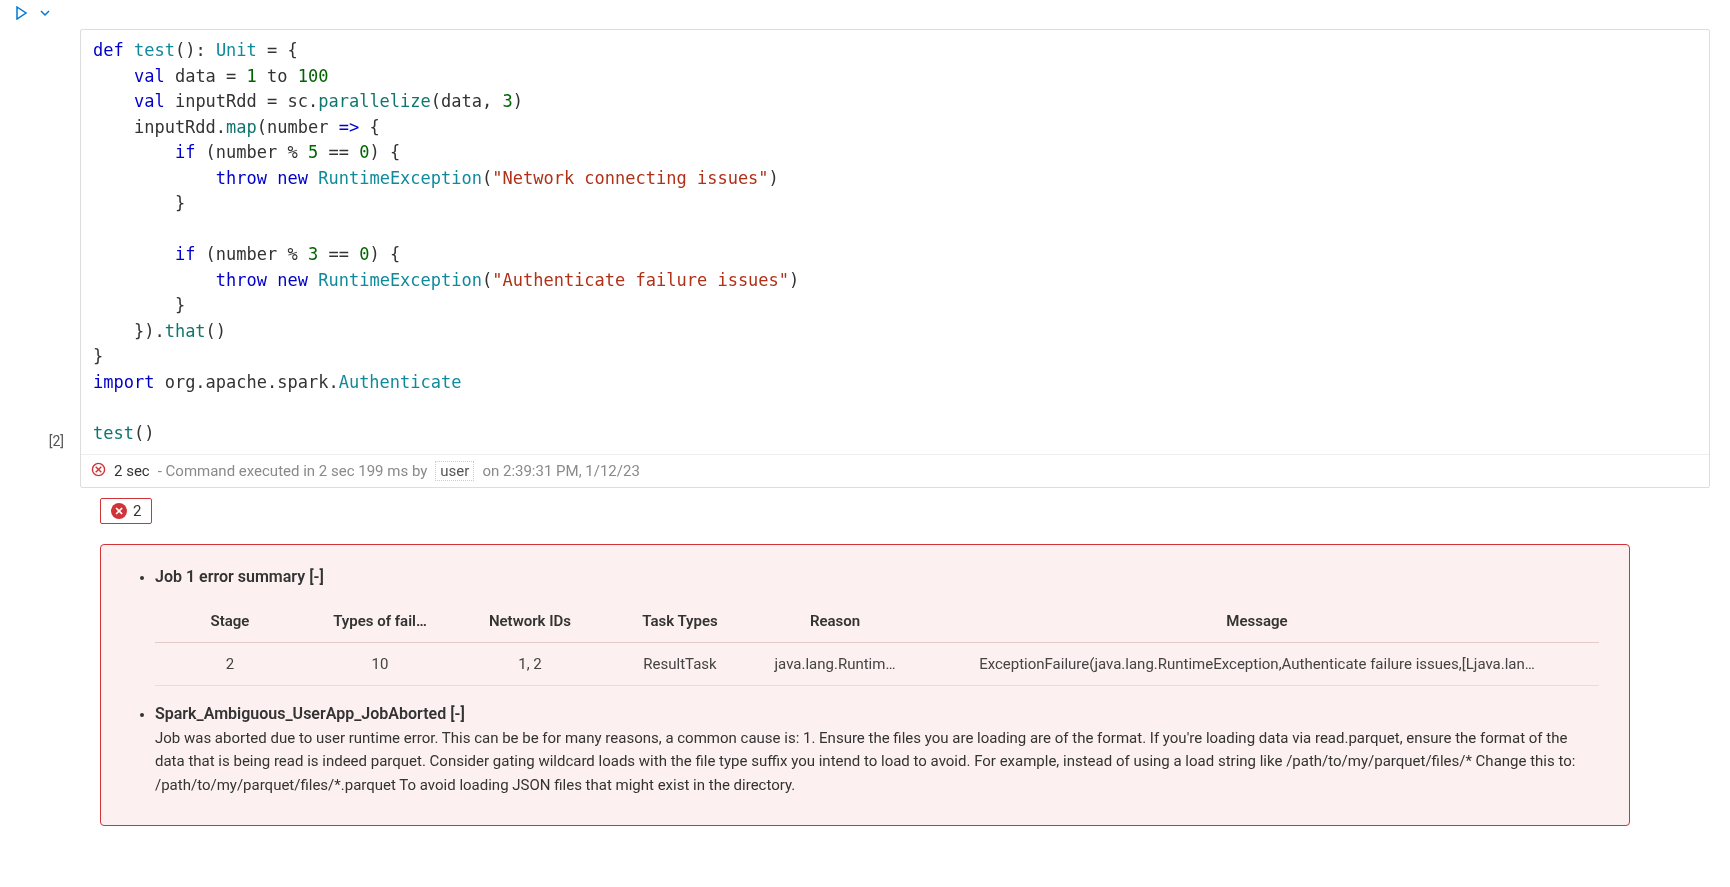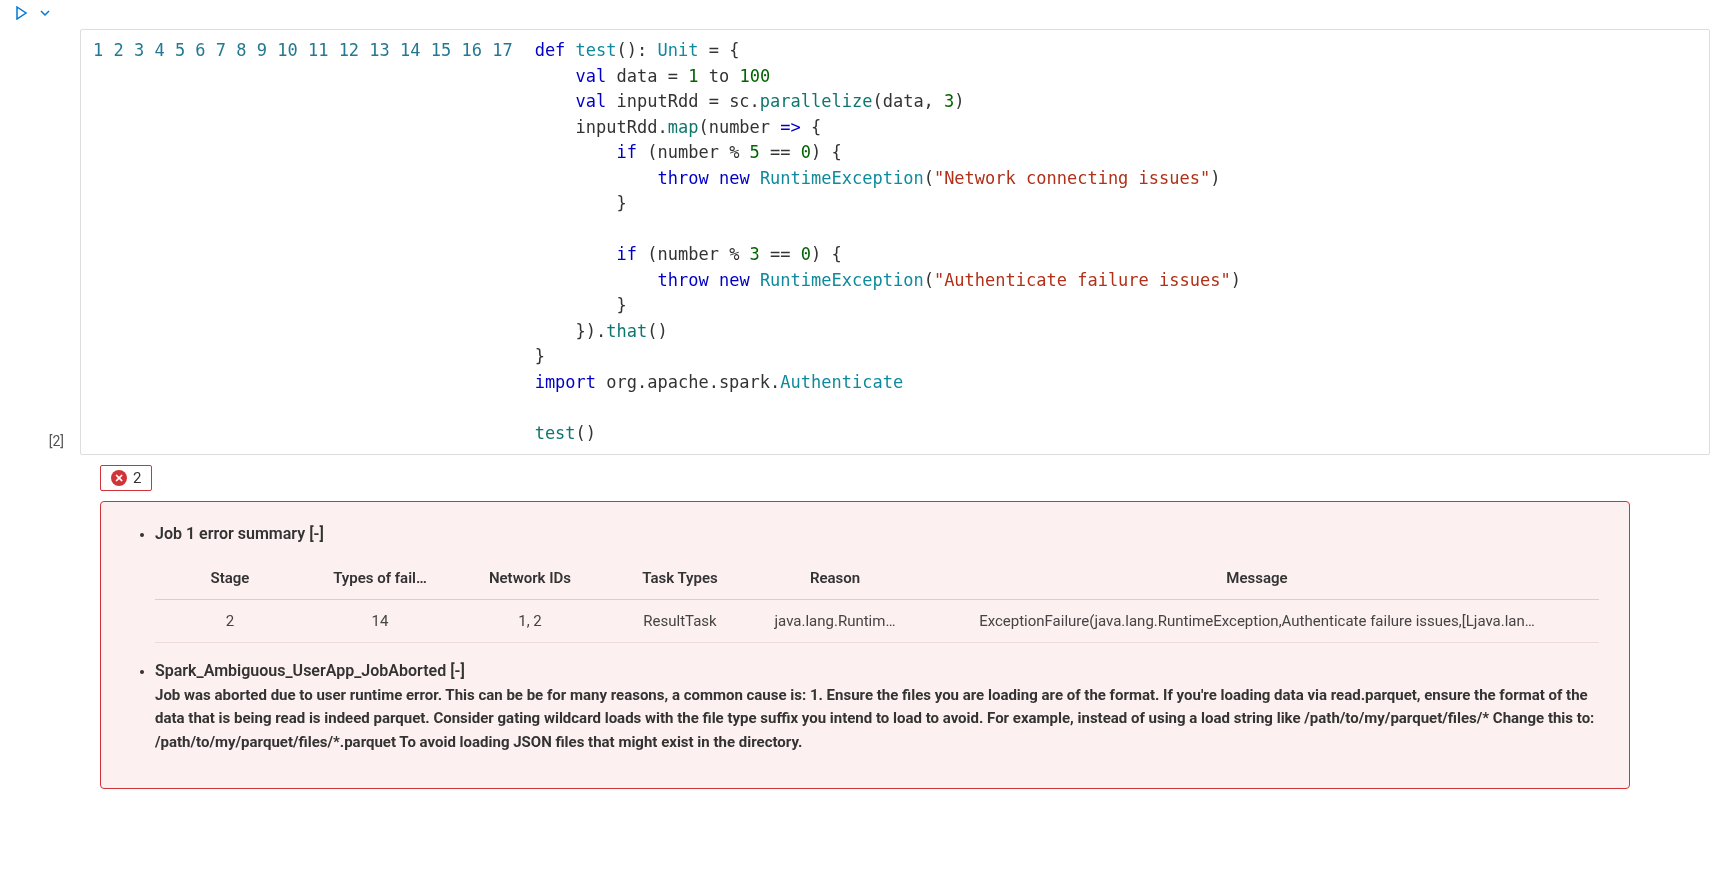--- a/index.html
+++ b/index.html
@@ -86,25 +86,25 @@
   color: #333;
   background: #fff;
   font-size: 15px;
 }
 .tab-btn .circ {
   width: 16px; height: 16px; border-radius: 50%;
   background: #d13438; color: #fff; display: inline-flex;
   align-items: center; justify-content: center; font-size: 11px; font-weight: bold;
 }
 .error-box {
-  margin-top: 10px;
+  margin-top: 20px;
   border: 1px solid #d13438;
   border-radius: 4px;
   background: #fdf0f0;
-  padding: 22px 30px 26px 30px;
+  padding: 22px 30px 20px 30px;
   color: #333;
 }
 .error-box ul { list-style: disc; padding-left: 24px; }
 .error-box li { margin-bottom: 8px; }
 .error-box li > .summary-title { font-weight: 600; font-size: 16px; }
 .tbl {
   width: 100%;
   margin: 14px 0 18px 0;
   border-collapse: collapse;
   table-layout: fixed;
@@ -125,21 +125,21 @@
 .tbl td {
   color: #444;
   border-bottom: 1px solid #efdada;
 }
 .col-stage { width: 150px; }
 .col-fail { width: 150px; }
 .col-exec { width: 150px; }
 .col-task { width: 150px; }
 .col-reason { width: 160px; }
 .col-msg { width: auto; }
-.desc-text { font-size: 15px; line-height: 1.55; margin-top: 4px; font-weight: bold; }
+.desc-text { font-size: 15px; line-height: 1.55; margin-top: 4px; }
 </style>
 </head>
 <body>
 
 <div class="toolbar">
   <span class="run-btn" title="Run">
     <svg width="14" height="14" viewBox="0 0 14 14">
         <path fill="none" stroke="#0078d4" stroke-width="1.5" d="M3 1 L12 7 L3 13 Z"></path>
       </svg>
   </span>
@@ -147,54 +147,49 @@
     <svg width="14" height="14" viewBox="0 0 14 14">
         <path fill="none" stroke="#0078d4" stroke-width="1.5" d="M3 5 L7 9 L11 5"></path>
       </svg>
   </span>
 </div>
 
 <div class="cell-wrapper">
   <div class="gutter-left">[2]</div>
   <div class="code-cell">
     <div class="code-area">
-      <div class="line-numbers" id="lineNums">1
-2
-3
-4
-5
-6
-7
-8
-9
-10
-11
-12
-13
-14
-15
-16
-17</div>
       <div class="code-body" id="codeBody"><span class="tok-kw">def</span> <span class="tok-def">test</span>(): <span class="tok-type">Unit</span> = {
     <span class="tok-kw">val</span> data = <span class="tok-num">1</span> to <span class="tok-num">100</span>
     <span class="tok-kw">val</span> inputRdd = sc.<span class="tok-fn">parallelize</span>(data, <span class="tok-num">3</span>)
     inputRdd.<span class="tok-fn">map</span>(number <span class="tok-kw">=&gt;</span> {
         <span class="tok-kw">if</span> (number % <span class="tok-num">5</span> == <span class="tok-num">0</span>) {
             <span class="tok-kw">throw</span> <span class="tok-kw">new</span> <span class="tok-type">RuntimeException</span>(<span class="tok-str">"Network connecting issues"</span>)
         }
 
         <span class="tok-kw">if</span> (number % <span class="tok-num">3</span> == <span class="tok-num">0</span>) {
             <span class="tok-kw">throw</span> <span class="tok-kw">new</span> <span class="tok-type">RuntimeException</span>(<span class="tok-str">"Authenticate failure issues"</span>)
         }
     }).<span class="tok-fn">that</span>()
 }
 <span class="tok-kw">import</span> org.apache.spark.<span class="tok-type">Authenticate</span>
 
 <span class="tok-fn">test</span>()
 </div>
+    </div>
+    <div class="status-bar">
+      <span class="status-err-icon">
+        <svg width="15" height="15" viewBox="0 0 16 16">
+            <circle cx="8" cy="8" r="6.5" fill="none" stroke="#d13438" stroke-width="1.5"></circle>
+            <path stroke="#d13438" stroke-width="1.5" d="M5 5 L11 11 M11 5 L5 11"></path>
+          </svg>
+      </span>
+      <span class="status-time">2 sec</span>
+      <span class="status-rest"> - Command executed in 2 sec 199 ms by</span>
+      <span class="status-user">user</span>
+      <span class="status-rest"> on 2:39:31 PM, 1/12/23</span>
     </div>
   </div>
 </div>
 
 <div class="error-section">
   <span class="tab-btn">
     <span class="circ">✕</span>
     <span>2</span>
   </span>
 
@@ -207,21 +202,21 @@
                 <th class="col-fail">Types of fail…</th>
                 <th class="col-exec">Network IDs</th>
                 <th class="col-task">Task Types</th>
                 <th class="col-reason">Reason</th>
                 <th class="col-msg">Message</th>
               </tr>
             </thead>
             <tbody>
               <tr>
                 <td class="col-stage">2</td>
-                <td class="col-fail">14</td>
+                <td class="col-fail">10</td>
                 <td class="col-exec">1, 2</td>
                 <td class="col-task">ResultTask</td>
                 <td class="col-reason">java.lang.Runtim…</td>
                 <td class="col-msg">ExceptionFailure(java.lang.RuntimeException,Authenticate failure issues,[Ljava.lan…</td>
               </tr>
             </tbody>
           </table></li>
         <li><span class="summary-title">Spark_Ambiguous_UserApp_JobAborted <span>[-]</span></span><div class="desc-text">Job was aborted due to user runtime error. This can be be for many reasons, a common cause is: 1. Ensure the files you are loading are of the format. If you're loading data via read.parquet, ensure the format of the data that is being read is indeed parquet. Consider gating wildcard loads with the file type suffix you intend to load to avoid. For example, instead of using a load string like /path/to/my/parquet/files/* Change this to: /path/to/my/parquet/files/*.parquet To avoid loading JSON files that might exist in the directory.</div></li>
       </ul>
   </div>

